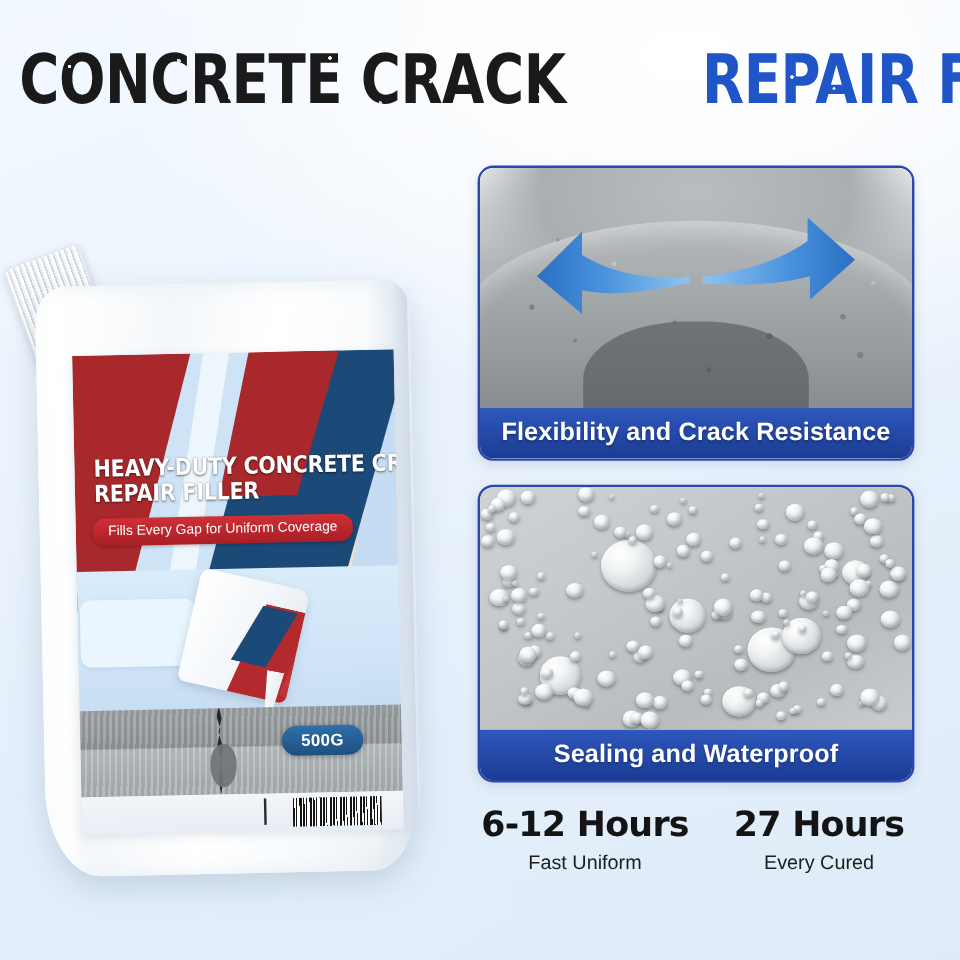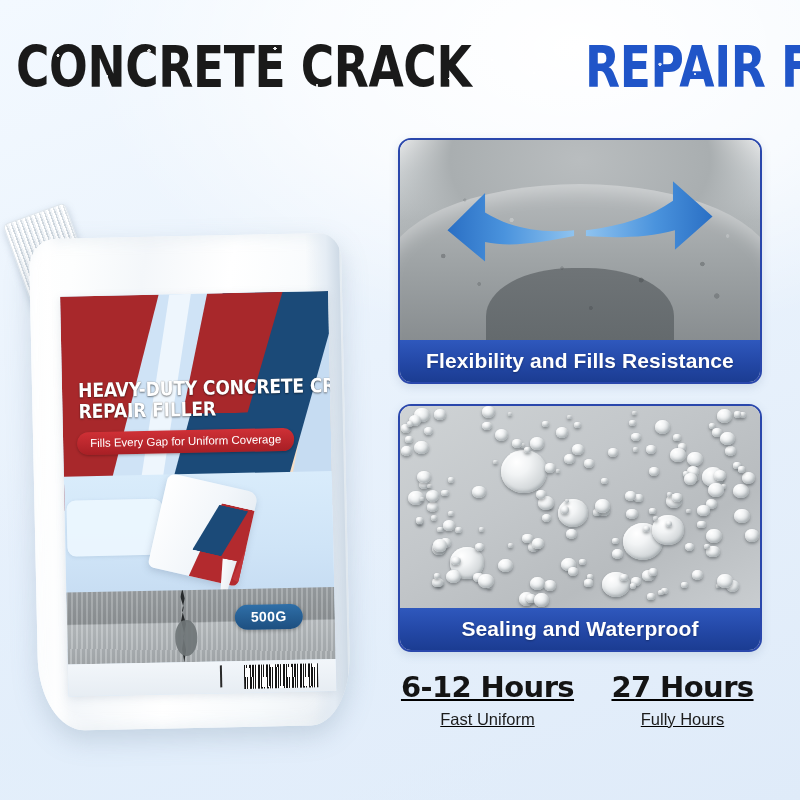--- a/index.html
+++ b/index.html
@@ -313,21 +313,21 @@
   }
   .drop {
     position: absolute;
     border-radius: 50%;
     background: radial-gradient(circle at 34% 28%, #ffffff 0%, #f2f4f5 30%, #d7dbdd 62%, #bfc4c7 100%);
     box-shadow: 0 2px 3px rgba(60,66,70,0.45), inset -1px -2px 3px rgba(120,128,133,0.45),
                 inset 1px 1px 2px rgba(255,255,255,0.9);
   }
 
   
-  #stats { position: absolute; left: 390px; top: 668px; width: 390px; height: 92px; display: flex; text-decoration: underline; }
+  #stats { position: absolute; left: 390px; top: 668px; width: 390px; height: 92px; display: flex; }
   .stat { flex: 1; text-align: center; }
   .stat-value {
     font-family: "DejaVu Sans", sans-serif;
     font-size: 29px; font-weight: 700; color: #141414;
     letter-spacing: -0.6px; line-height: 38px;
   }
   .stat-label { font-size: 16.5px; color: #1c1c1c; line-height: 26px; }
 </style>
 </head>
 <body>
@@ -408,21 +408,21 @@
               <stop offset="0%" stop-color="#8fc3ef"></stop>
                 <stop offset="55%" stop-color="#4a93dd"></stop>
                 <stop offset="100%" stop-color="#2a6fc4"></stop>
             </linearGradient>
           </defs>
           <path d="M176 92 C 140 96, 108 88, 86 74 L 86 54 L 48 92 L 86 124 L 86 104 C 112 110, 146 104, 176 98 Z" fill="url(#agL)"></path>
           <path d="M188 92 C 224 88, 254 78, 276 62 L 276 42 L 316 78 L 278 112 L 278 92 C 250 100, 216 100, 188 98 Z" fill="url(#agR)"></path>
         </svg>
       </div>
     </div>
-    <div class="card-caption">Flexibility and Fills Resistance</div>
+    <div class="card-caption">Flexibility and Crack Resistance</div>
   </div>
 
   <div class="card" id="card-water">
     <div class="card-image">
       <div id="water-photo">
           <div class="drop" style="left: 28%; top: 22%; width: 46px; height: 42.32px;"></div>
           <div class="drop" style="left: 62%; top: 58%; width: 40px; height: 36.8px;"></div>
           <div class="drop" style="left: 14%; top: 70%; width: 34px; height: 31.28px;"></div>
           <div class="drop" style="left: 44%; top: 46%; width: 30px; height: 27.6px;"></div>
           <div class="drop" style="left: 70%; top: 54%; width: 32px; height: 29.44px;"></div>
@@ -583,17 +583,17 @@
     <div class="card-caption">Sealing and Waterproof</div>
   </div>
 
   <div id="stats">
     <div class="stat">
       <div class="stat-value">6-12 Hours</div>
       <div class="stat-label">Fast Uniform</div>
     </div>
     <div class="stat">
       <div class="stat-value">27 Hours</div>
-      <div class="stat-label">Fully Hours</div>
+      <div class="stat-label">Every Cured</div>
     </div>
   </div>
 
 </div>
 
 </body></html>

